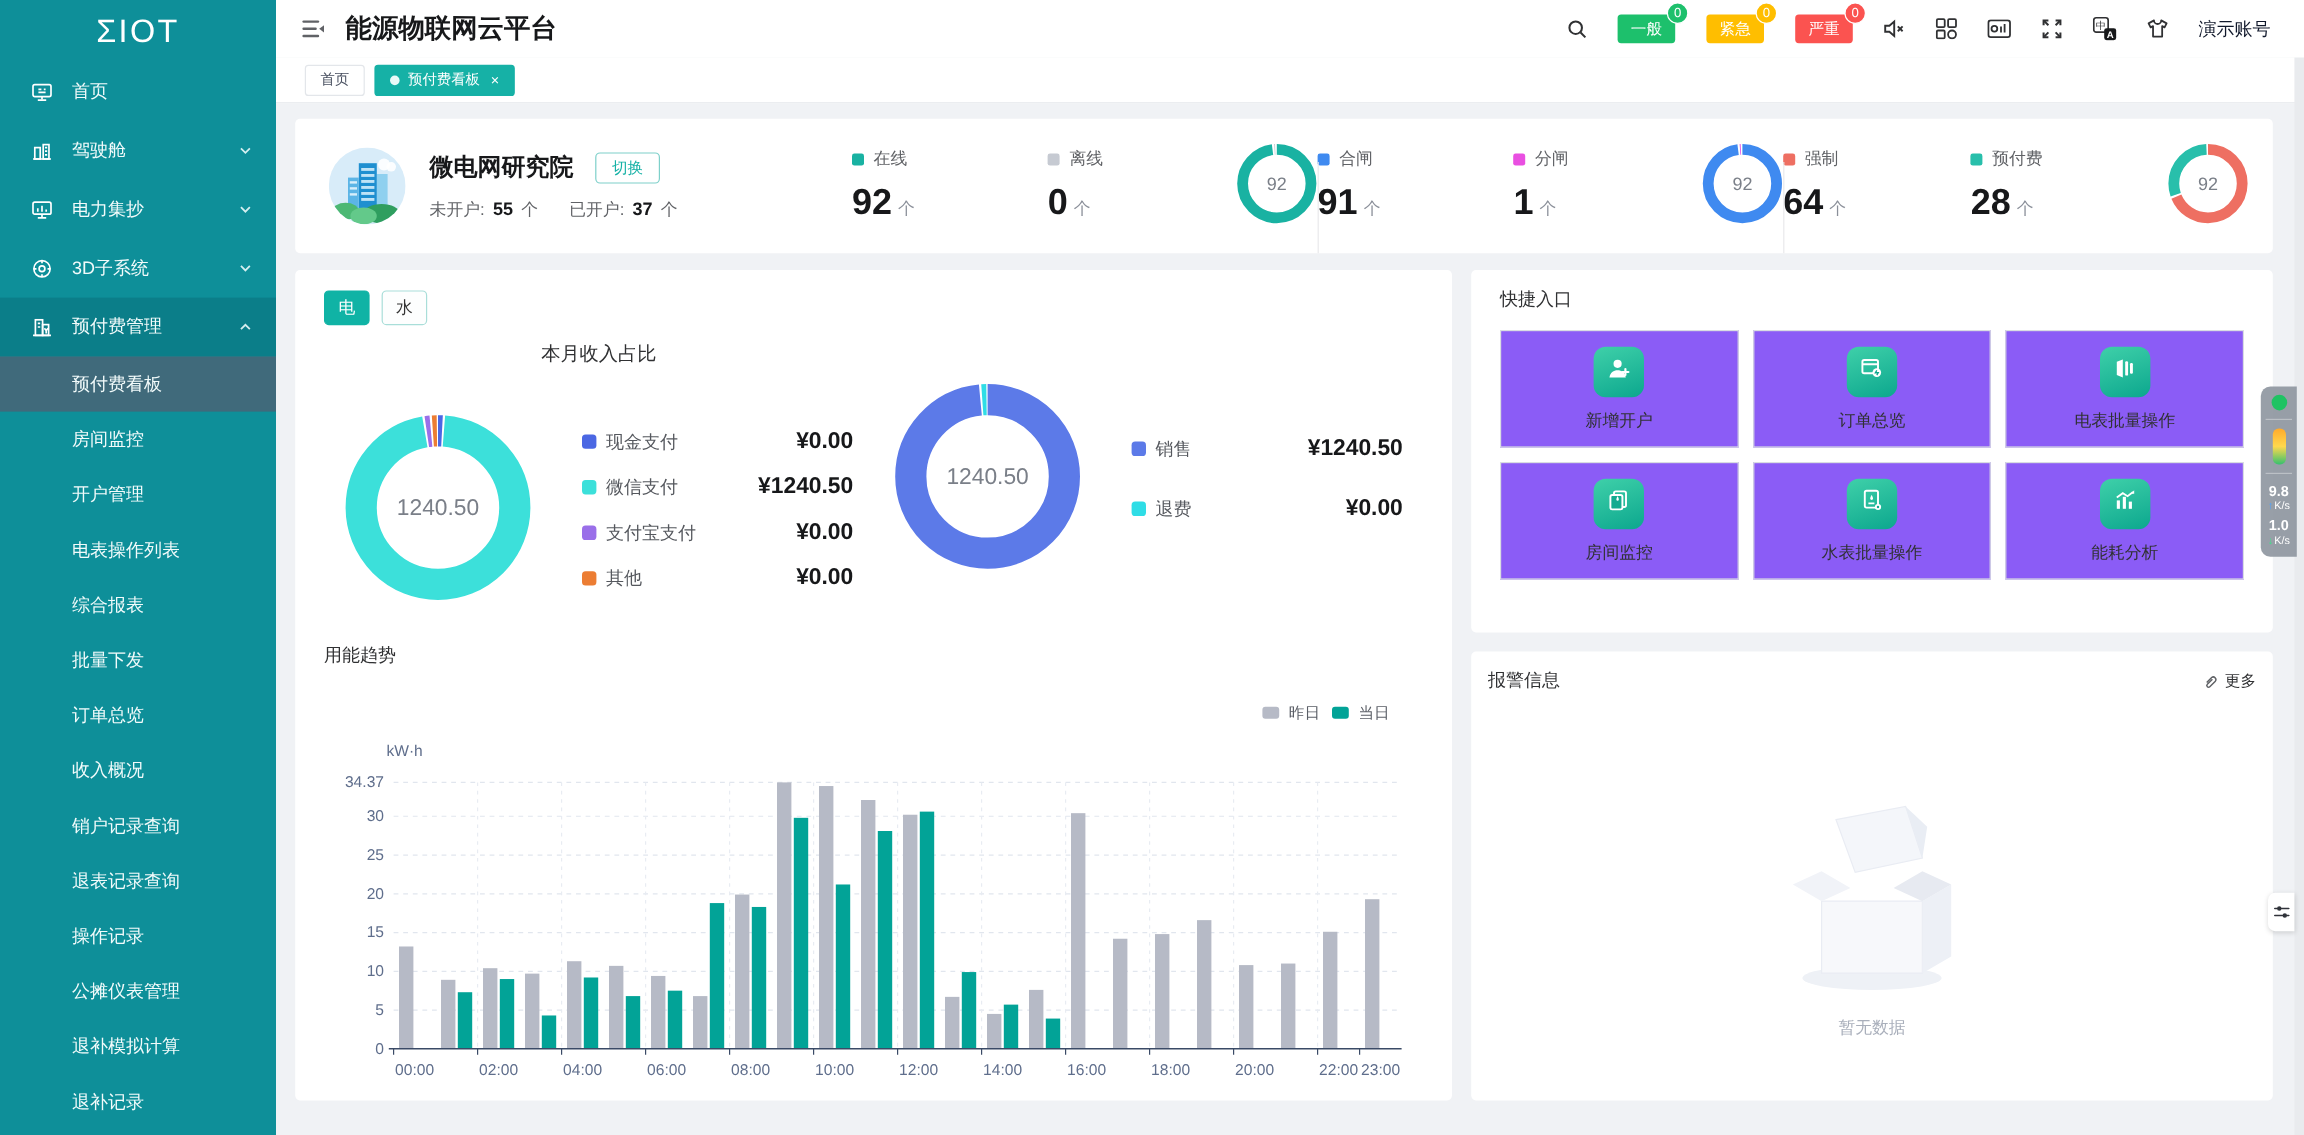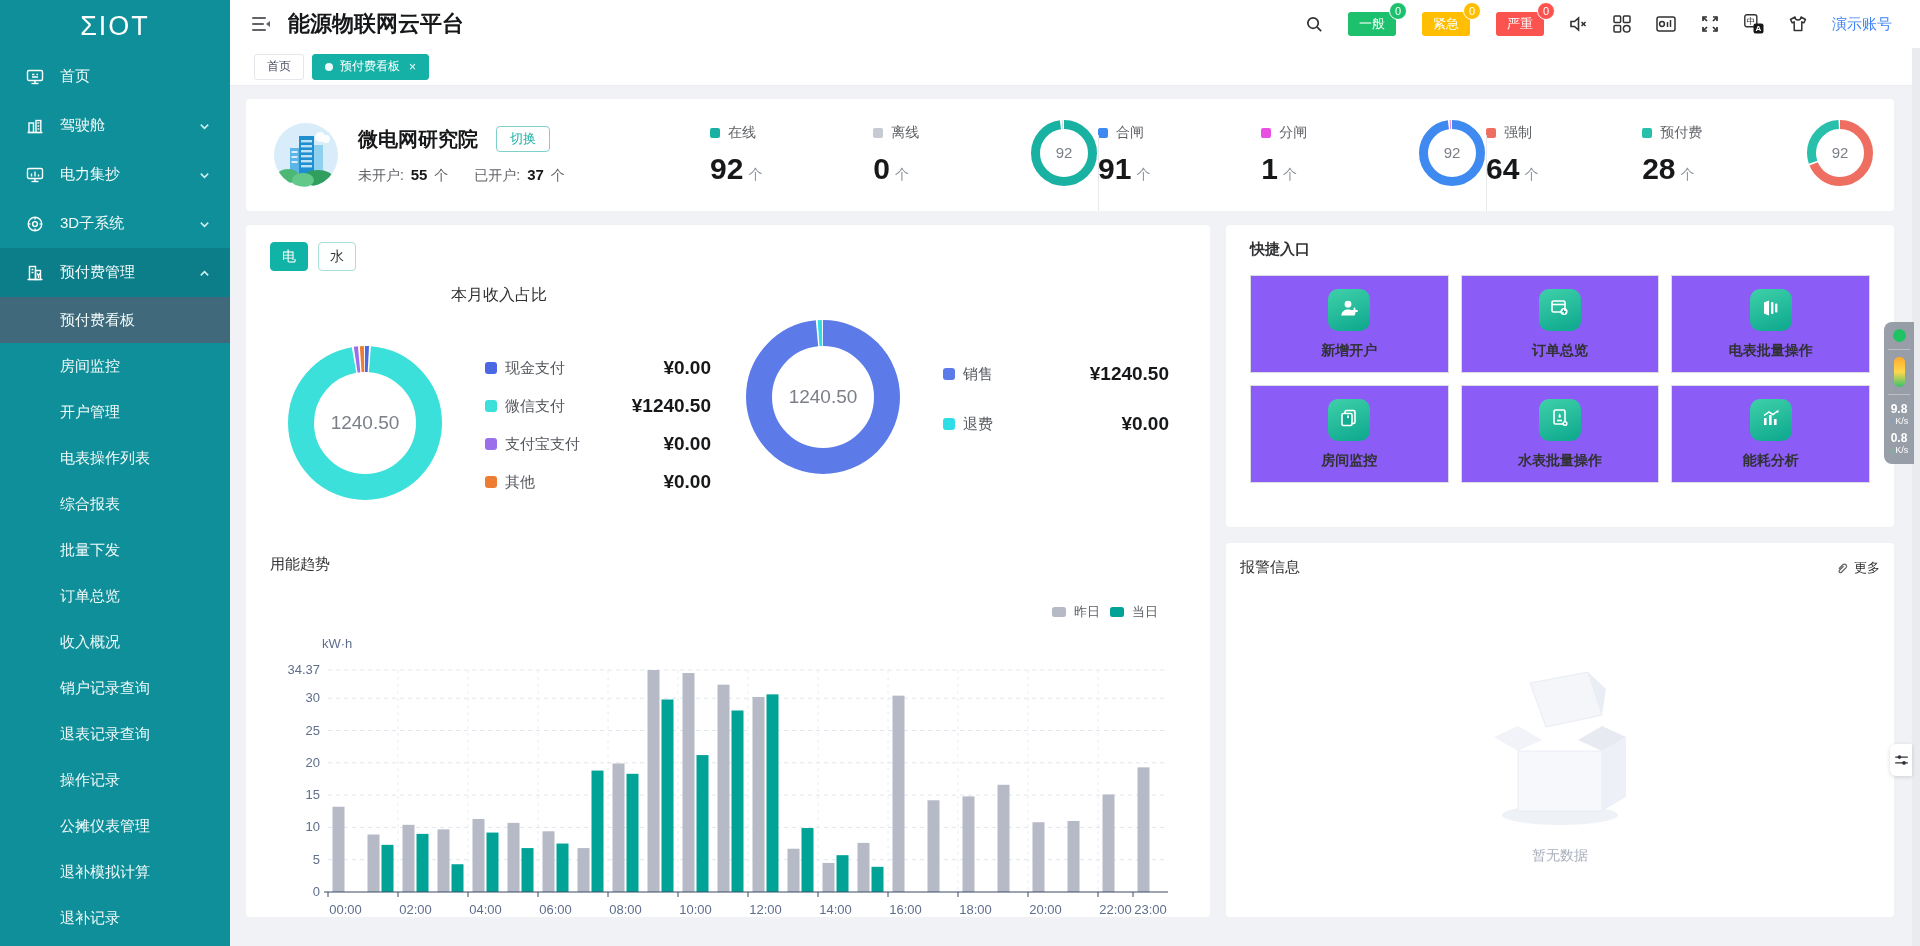--- a/index.html
+++ b/index.html
@@ -19,21 +19,21 @@
 
   
   .main { flex:1; display:flex; flex-direction:column; min-width:0; }
   .topbar { height:48px; background:#fff; display:flex; align-items:center; padding:0 28px 0 20px; }
   .hamburger { width:22px; height:22px; margin-right:16px; cursor:pointer; }
   .page-title { font-size:22px; font-weight:bold; color:#17181a; }
   .tb-right { margin-left:auto; display:flex; align-items:center; gap:24px; }
   .icon-btn { width:20px; height:20px; display:flex; align-items:center; justify-content:center; cursor:pointer; }
   .badge { position:relative; color:#fff; font-size:13px; padding:3px 11px; border-radius:3px; cursor:pointer; }
   .badge-count { position:absolute; top:-10px; right:-11px; min-width:18px; height:18px; border-radius:50%; border:1px solid #fff; color:#fff; font-size:11px; line-height:16px; text-align:center; }
-  .account-name { font-size:15px; color:#3b82f6; }
+  .account-name { font-size:15px; color:#0f172a; }
 
   .tabsbar { height:38px; background:#fff; border-bottom:1px solid #ebedf0; display:flex; align-items:center; gap:8px; padding:0 24px; }
   .bc-tab { height:26px; display:flex; align-items:center; gap:7px; padding:0 12px; font-size:12px; color:#495060; background:#fff; border:1px solid #e3e6ea; border-radius:3px; cursor:pointer; }
   .bc-tab.active { background:#16b1a6; border-color:#16b1a6; color:#fff; }
   .bc-dot { width:8px; height:8px; border-radius:50%; background:#eafaf8; }
   .bc-close { font-size:12px; margin-left:2px; cursor:pointer; }
 
   .content { flex:1; padding:13px 26px 0 16px; }
 
   
@@ -51,40 +51,40 @@
   .ov-stat .st-label { display:flex; align-items:center; gap:8px; font-size:14px; color:#606266; }
   .st-bullet { width:10px; height:10px; border-radius:2px; }
   .ov-stat .st-value { margin-top:10px; font-size:30px; font-weight:bold; color:#17181a; }
   .ov-stat .st-unit { font-size:14px; font-weight:normal; color:#8a8f99; margin-left:5px; }
 
   
   .row { display:flex; gap:16px; margin-top:14px; }
   .panel { background:#fff; border-radius:4px; }
   .main-panel { width:964px; height:692px; padding:17px 24px; flex:none; }
   .right-col { flex:1; display:flex; flex-direction:column; gap:16px; }
-  .quick-panel { height:302px; padding:15px 24px;font-weight:bold; }
+  .quick-panel { height:302px; padding:15px 24px; }
   .alarm-panel { flex:1; padding:15px 14px; position:relative; }
   .panel-title { font-size:15px; color:#303133; }
 
   .type-tabs { display:flex; gap:10px; }
   .type-tab { min-width:38px; height:29px; display:flex; align-items:center; justify-content:center; font-size:14px; border-radius:4px; cursor:pointer; border:1px solid #a9ded9; background:#fdfefe; color:#333; }
   .type-tab.active { background:#10b3a5; border-color:#10b3a5; color:#fff; }
 
   .pies { display:flex; margin-top:14px; }
   .pie-block { width:50%; }
   .pie-title { text-align:center; font-size:16px; color:#303133; height:26px; }
   .pie-body { display:flex; align-items:center; justify-content:center; gap:42px; margin-top:24px; height:180px; }
   .pie-legend { width:226px; }
   .leg-row { display:flex; align-items:center; height:38px; }
   .leg-row.tall { height:50px; }
   .leg-bullet { width:12px; height:12px; border-radius:3px; flex:none; }
   .leg-name { margin-left:8px; font-size:15px; color:#55585e; }
   .leg-val { margin-left:auto; font-size:19px; font-weight:bold; color:#17181a; }
 
-  .trend { margin-top:40px; }
+  .trend { margin-top:22px; }
   .trend-title { font-size:15px; color:#303133; }
 
   .quick-grid { display:grid; grid-template-columns:repeat(3,1fr); gap:12px; margin-top:16px; }
   .quick-card { height:98px; border:1px solid #d9dde2; background:#8b5cf6; display:flex; flex-direction:column; align-items:center; justify-content:center; cursor:pointer; }
   .quick-tile { width:42px; height:42px; border-radius:10px; background:linear-gradient(160deg,#3fd0a9,#0ca78e); display:flex; align-items:center; justify-content:center; }
   .quick-label { margin-top:11px; font-size:14px; color:#303133; }
 
   .alarm-head { display:flex; align-items:center; }
   .more-link { margin-left:auto; display:flex; align-items:center; gap:5px; font-size:13px; color:#303133; cursor:pointer; }
   .empty-wrap { position:absolute; left:0; right:0; top:120px; text-align:center; }
@@ -676,21 +676,21 @@
   <div class="speed-widget">
     <span class="sw-dot"></span>
     <span class="sw-sep"></span>
     <span class="sw-bar"></span>
     <span class="sw-sep"></span>
     <span class="sw-num">9.8</span>
     <span class="sw-unit">
         <span class="up-arrow">↑</span>
         <span>K/s</span>
       </span>
-    <span class="sw-num" style="margin-top:4px;">0.8</span>
+    <span class="sw-num" style="margin-top:4px;">1.0</span>
     <span class="sw-unit">
         <span class="down-arrow">↓</span>
         <span>K/s</span>
       </span>
   </div>
 
   <div class="edge-handle">
     <svg viewBox="0 0 18 16" width="15" height="14">
         <g stroke="#30333a" stroke-width="1.6" stroke-linecap="round">
           <line x1="2" y1="4.5" x2="16" y2="4.5"></line>

